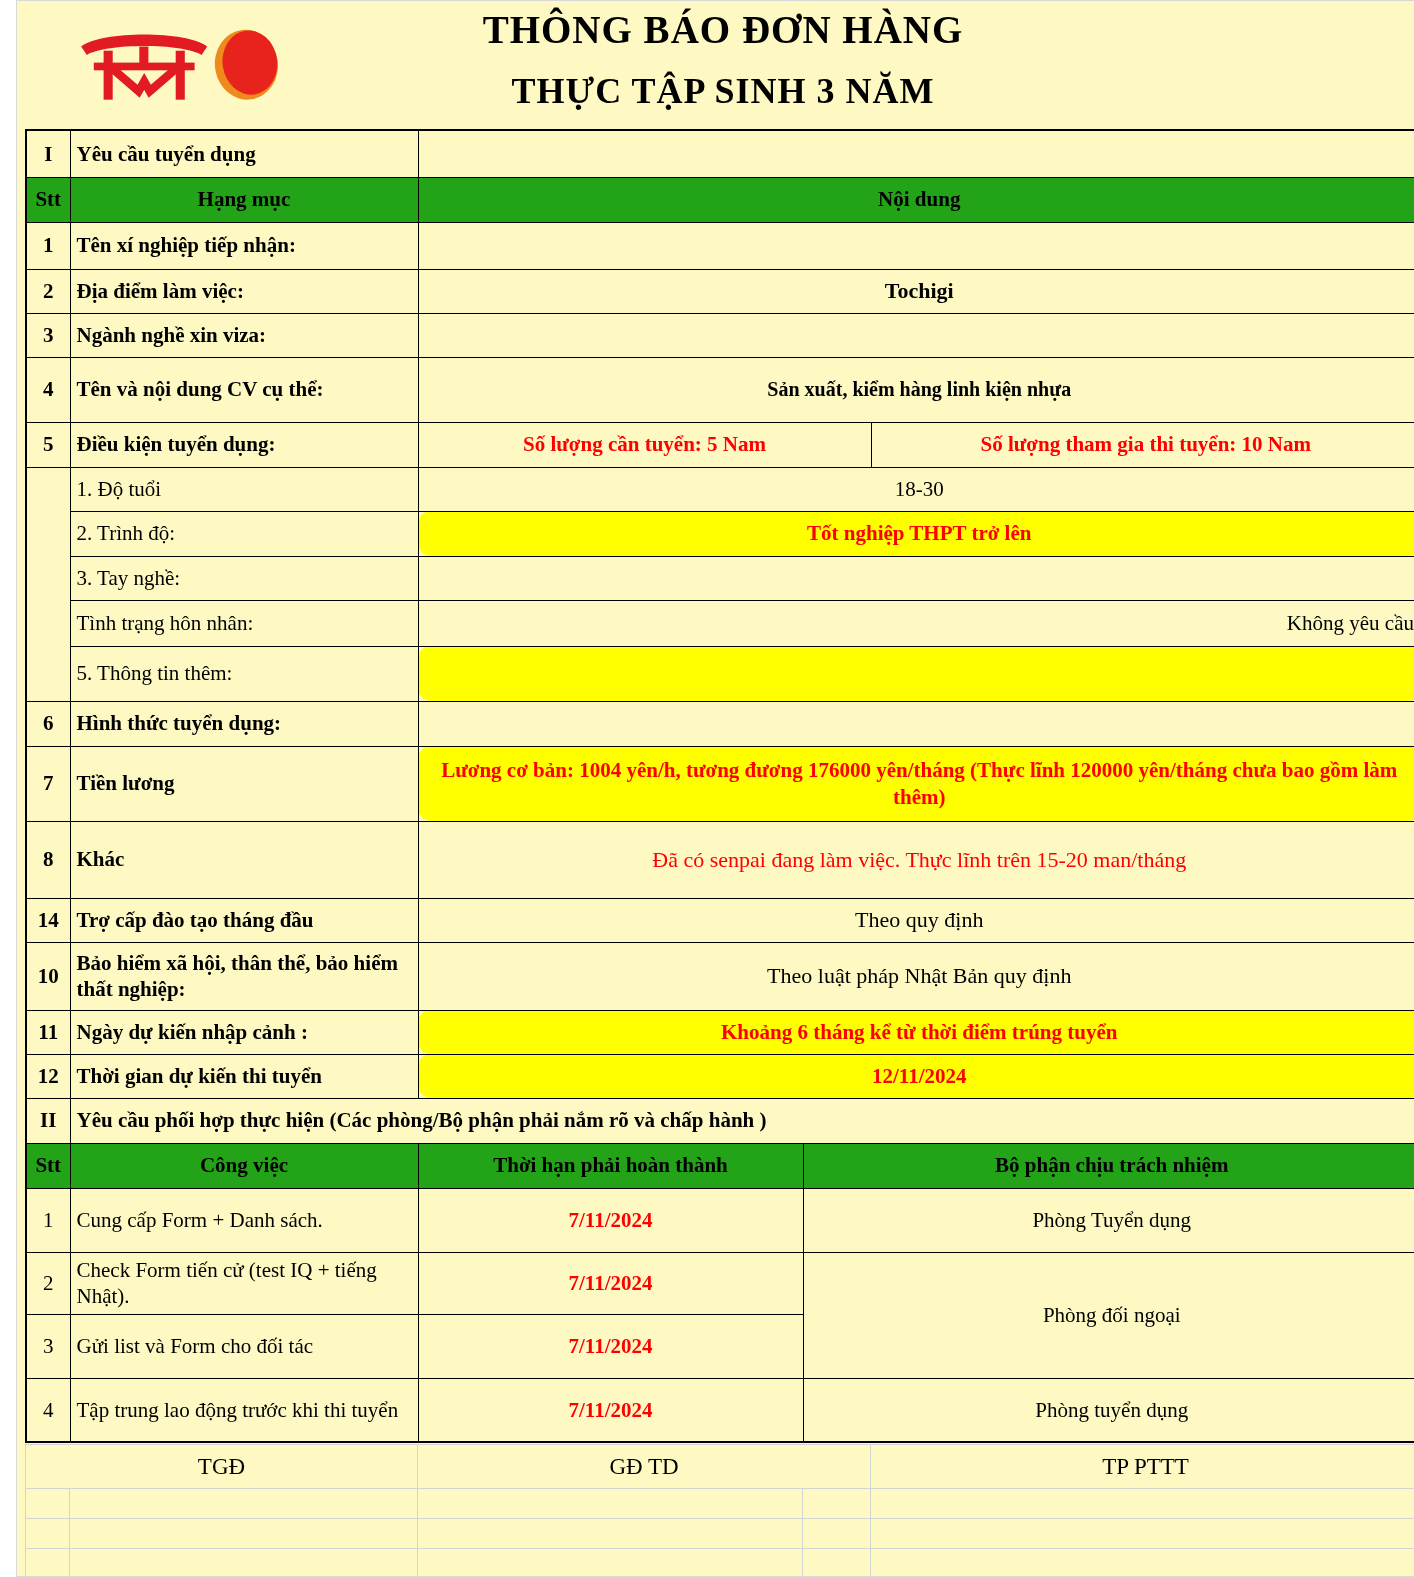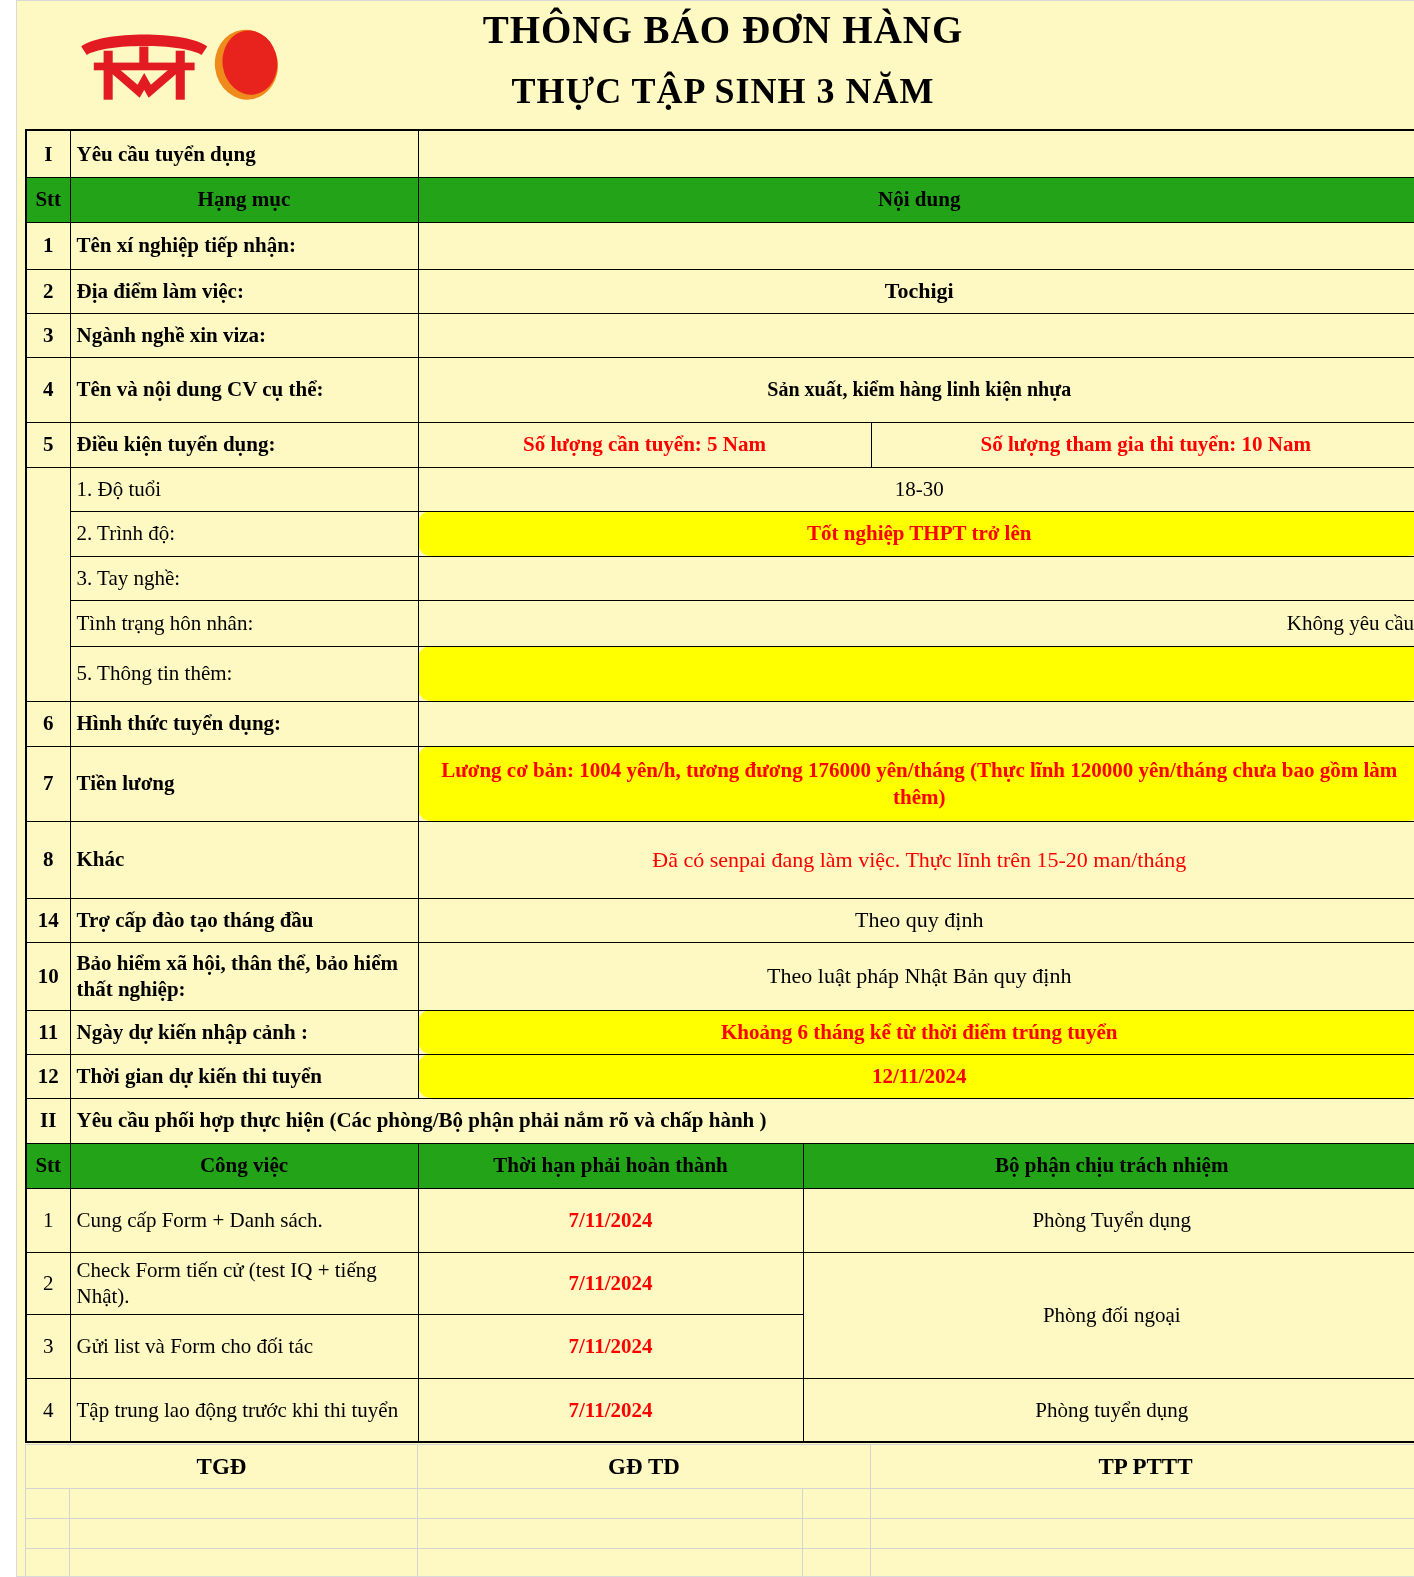--- a/index.html
+++ b/index.html
@@ -31,21 +31,21 @@
   .lbl{font-weight:bold;font-size:22px;text-align:left;}
   .sub{font-weight:normal;font-size:21px;text-align:left;}
   .ctr{text-align:center;}
   .left{text-align:right;}
   .green{background:#22a318;text-align:center;font-weight:bold;font-size:23px;}
   .yellow{background:#ffff00;border-radius:13px;}
   .red{color:#fe0000;}
   .redbold{color:#fe0000;font-weight:bold;font-size:22px;margin-left:22px;}
   .task{font-weight:normal;font-size:22px;text-align:left;}
   .dept{font-weight:normal;font-size:22px;text-align:center;}
-  .sig{font-weight:bold;font-size:23px;text-align:center;}
+  .sig{font-weight:normal;font-size:23px;text-align:center;}
 </style>
 </head>
 <body>
 
 <div class="page">
 
   <div class="doc-header">
     <svg class="logo" viewBox="0 0 300 110">
       <g fill="#e21b22">
         <path d="M6 30 C 34 7 158 7 186 30 L 178 42 C 150 25 42 25 14 42 Z"></path>

